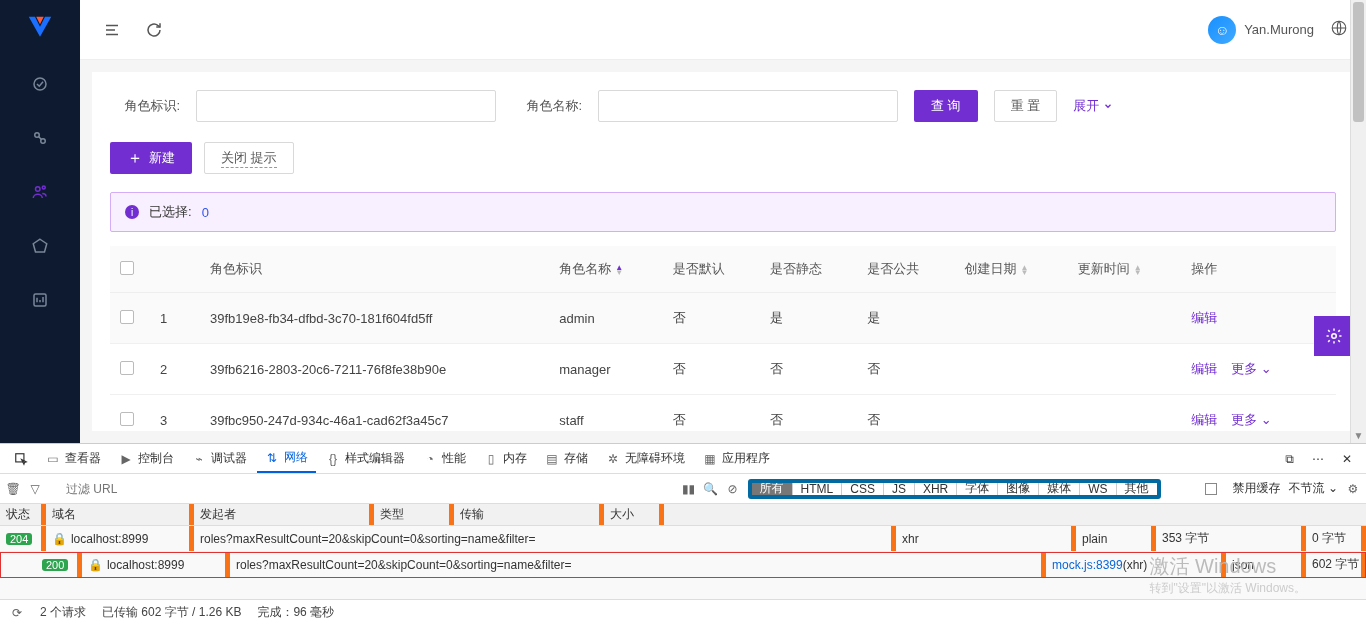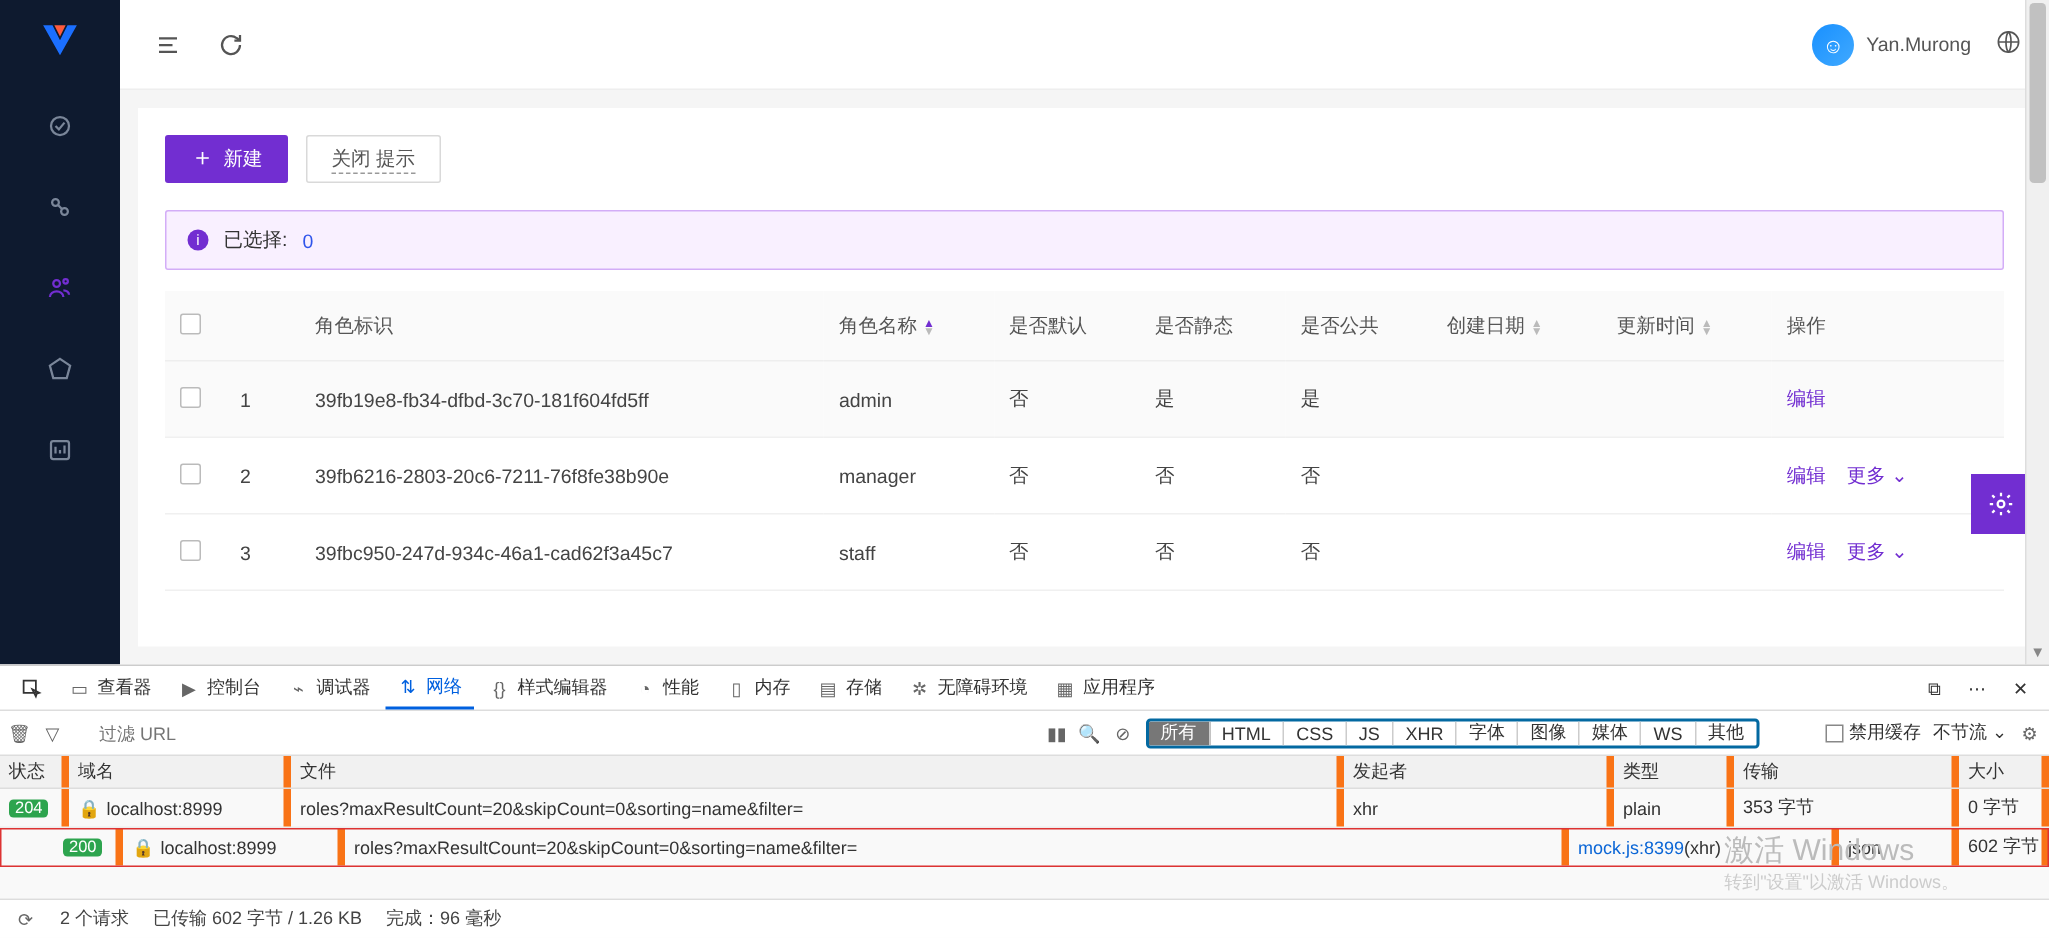--- a/index.html
+++ b/index.html
@@ -49,25 +49,25 @@
 
 .devtools { position:absolute; left:0; right:0; top:443px; bottom:0; border-top:1px solid #ccc; background:#f9f9f9; display:flex; flex-direction:column; font-size:12px; color:#333; }
 .dt-tabs { height:30px; display:flex; align-items:center; border-bottom:1px solid #ddd; background:#fff; padding:0 6px; gap:2px; }
 .dt-tab { display:flex; align-items:center; gap:5px; padding:0 8px; height:100%; cursor:pointer; color:#333; }
 .dt-tab.active { color:#0060df; border-bottom:2px solid #0060df; }
 .dt-tabs .sp { flex:1; }
 .dt-ic { width:14px; height:14px; display:inline-flex; align-items:center; justify-content:center; color:#666; }
 
 .dt-filter { height:30px; display:flex; align-items:center; border-bottom:1px solid #ddd; background:#fff; padding:0 6px; gap:8px; }
 .dt-filter input { border:none; outline:none; font-size:12px; color:#888; width:120px;margin-left:16px; }
-.pill-grp { display:flex; border:2px solid #0369a1; border-radius:3px; overflow:hidden; height:20px; }
+.pill-grp { display:flex; border:4px solid #0369a1; border-radius:3px; overflow:hidden; height:20px; }
 .pill { padding:0 8px; display:flex; align-items:center; cursor:pointer; border-right:1px solid #ccc; }
 .pill:last-child { border-right:none; }
 .pill.active { background:#777; color:#fff; }
-.dt-chk { display:flex; align-items:center; gap:4px;padding-left:36px; }
+.dt-chk { display:flex; align-items:center; gap:16px;padding-left:36px; }
 .dt-chk .box { width:12px; height:12px; border:1px solid #888; }
 
 .dt-head { display:flex; height:22px; border-bottom:1px solid #ddd; background:#f1f1f1; }
 .dt-head div, .dt-row div { padding:0 6px; display:flex; align-items:center; border-right:5px solid #f97316; overflow:hidden; white-space:nowrap; }
 .c-status{width:46px} .c-domain{width:148px} .c-file{flex:1} .c-init{width:180px} .c-type{width:80px} .c-trans{width:150px} .c-size{width:60px}
 .dt-row { display:flex; height:26px; border-bottom:1px solid #eee; }
 .badge { background:#2da44e; color:#fff; border-radius:3px; padding:0 4px; font-size:11px; }
 .lock { color:#888; margin-right:4px; }
 .mock { color:#0b66d6; }
 .row-hl { outline:1px solid #d33; outline-offset:-1px;padding-left:36px; }
@@ -143,20 +143,34 @@
       <div class="tb-spacer"></div>
       <div class="avatar">☺</div>
       <span class="username">Yan.Murong</span>
       <div class="globe"><svg width="18" height="18" viewBox="0 0 24 24" fill="none" stroke="currentColor" stroke-width="1.5">
             <circle cx="12" cy="12" r="9"></circle>
             <path d="M3 12h18M12 3c3 3 3 15 0 18M12 3c-3 3-3 15 0 18"></path>
           </svg></div>
     </div>
 
     <div class="panel">
+      <div class="filters">
+        <span class="f-label">角色标识:</span>
+        <input class="f-input" style="">
+        <span class="f-label">角色名称:</span>
+        <input class="f-input" style="">
+        <button class="btn btn-primary">查 询</button>
+        <button class="btn btn-default">重 置</button>
+        <span class="link">
+            <span>展开</span>
+            <svg width="10" height="10" viewBox="0 0 24 24" fill="none" stroke="currentColor" stroke-width="3">
+              <path d="M6 9l6 6 6-6"></path>
+            </svg>
+          </span>
+      </div>
 
       <div class="actions-row">
         <button class="btn btn-primary">
             <span style="font-size:16px;line-height:1">＋</span>
             <span>新建</span>
           </button>
         <button class="btn btn-default">
             <span class="dashed">关闭 提示</span>
           </button>
       </div>
@@ -324,21 +338,20 @@
         <span class="box"></span>
         <span>禁用缓存</span>
       </label>
     <span><span>不节流</span> ⌄</span>
     <span class="dt-ic">⚙</span>
   </div>
 
   <div class="dt-head">
     <div class="c-status">状态</div>
     <div class="c-domain">域名</div>
-    <div class="c-file">文件</div>
     <div class="c-init">发起者</div>
     <div class="c-type">类型</div>
     <div class="c-trans">传输</div>
     <div class="c-size">大小</div>
   </div>
   <div id="netrows">
       <div class="dt-row">
         <div class="c-status">
           <span class="badge">204</span>
         </div>

